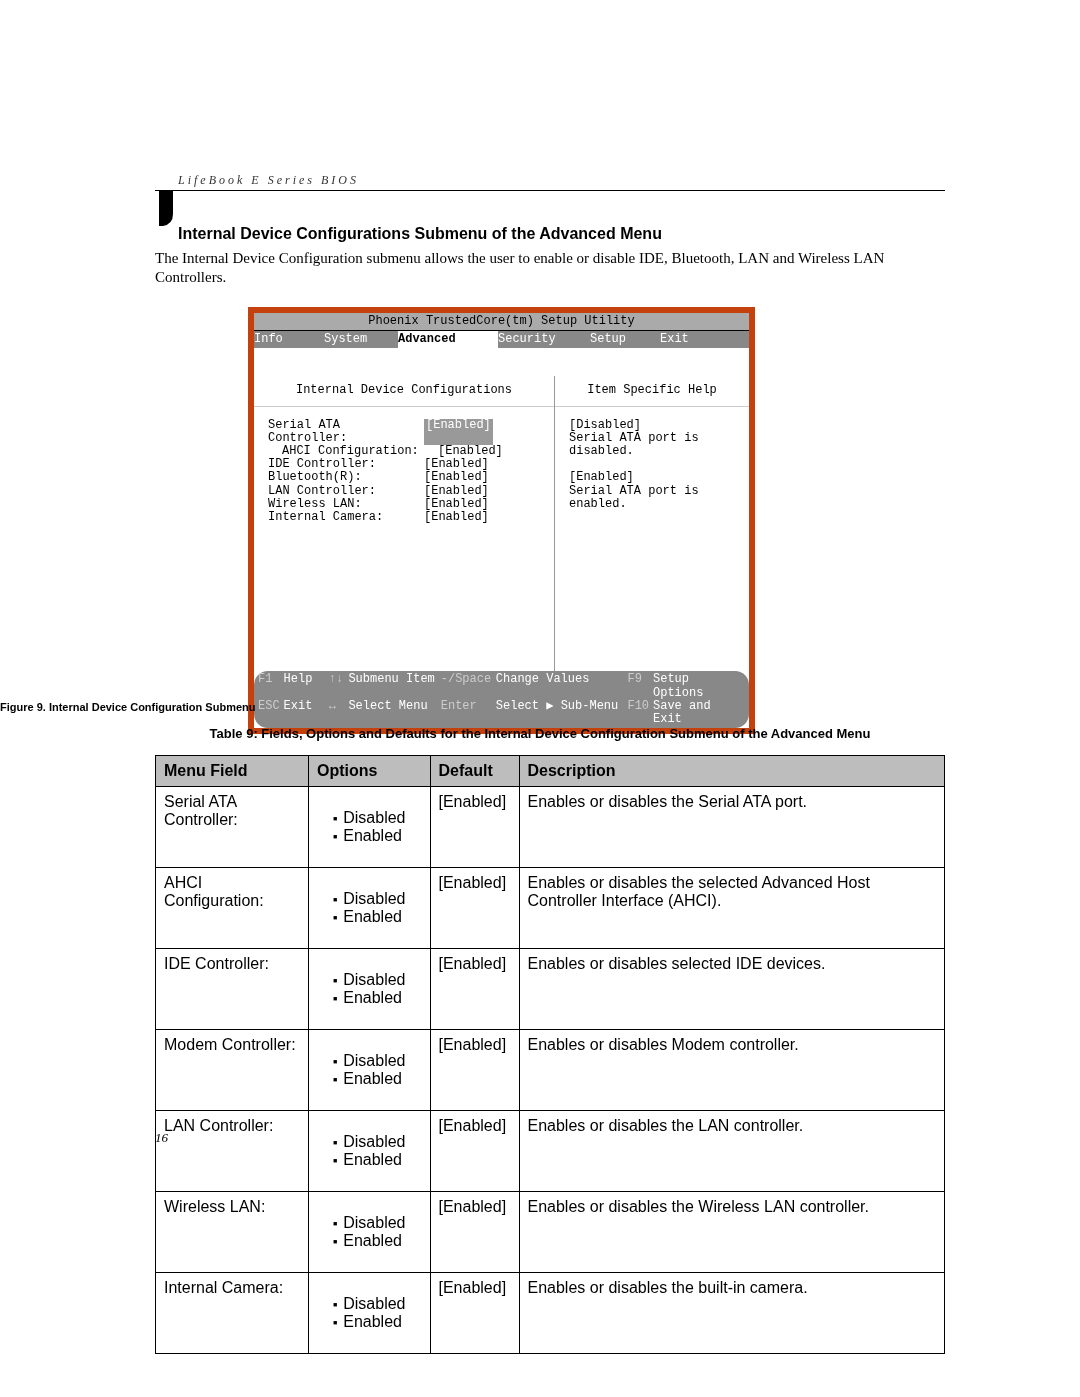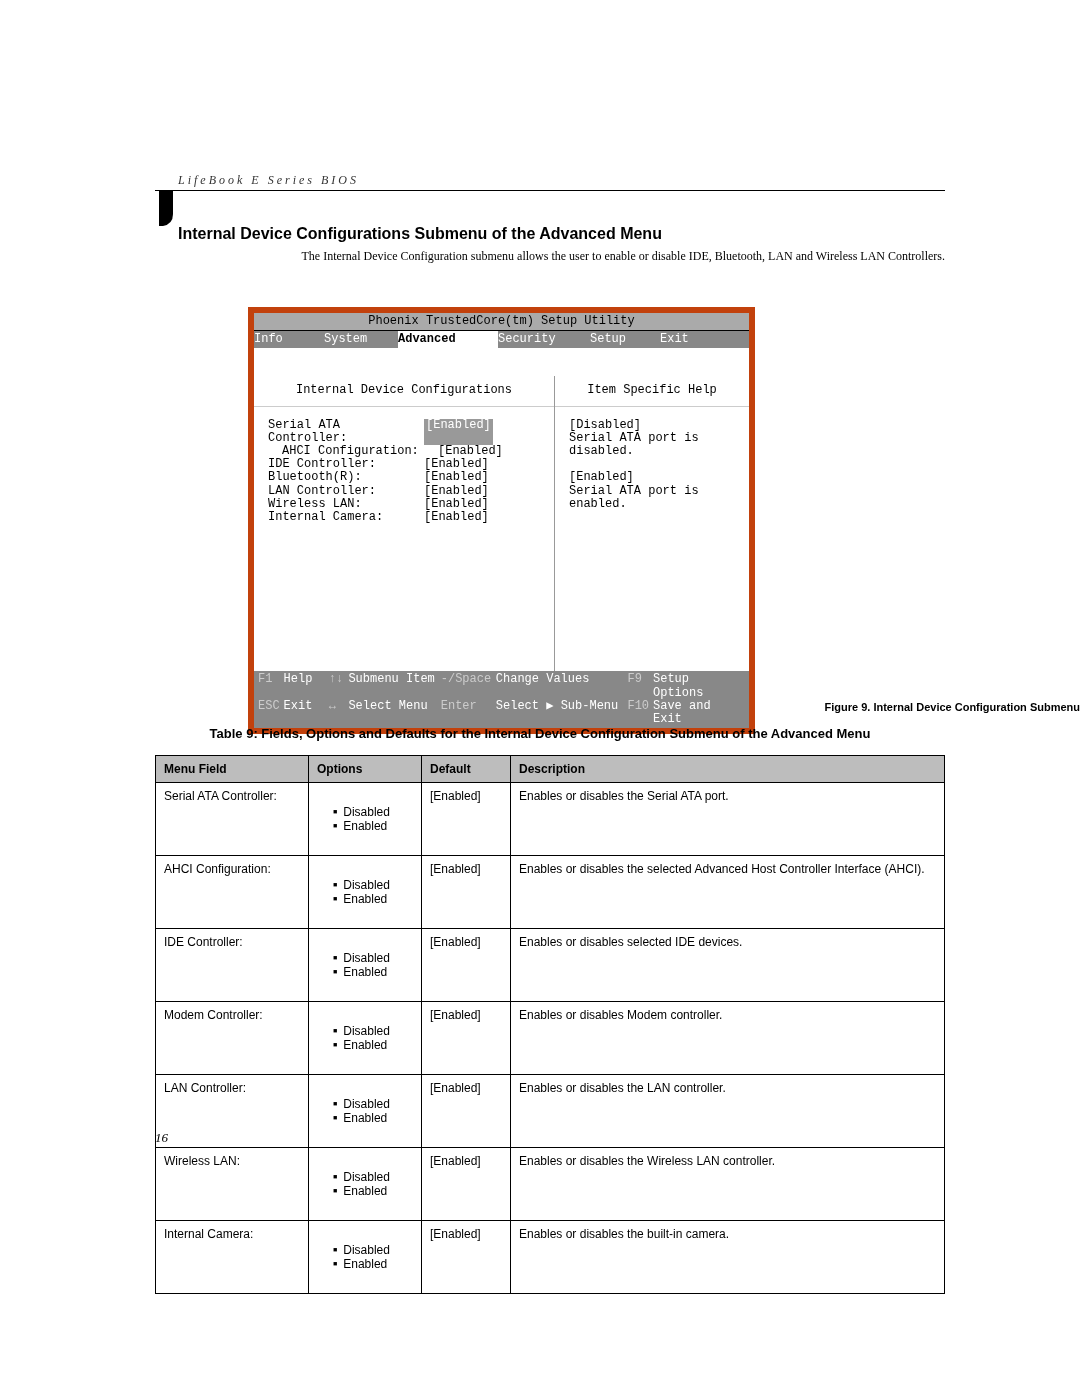--- a/index.html
+++ b/index.html
@@ -2,21 +2,21 @@
 <html><head>
 <meta charset="utf-8">
 <style>
   html,body{margin:0;padding:0;background:#fff;}
   body{width:1080px;height:1397px;position:relative;font-family:Georgia, 'Times New Roman', serif;color:#000;}
   .hdr-line{position:absolute;left:155px;top:190px;width:790px;border-top:1px solid #000;}
   .hdr-txt{position:absolute;left:178px;top:173px;font-style:italic;font-size:12px;letter-spacing:3px;color:#333;font-family:Georgia,serif;}
   .tab-marker{position:absolute;left:159px;top:190px;}
   .tab-marker svg{display:block;}
   .h2{position:absolute;left:178px;top:225px;font-family:Arial,Helvetica,sans-serif;font-weight:bold;font-size:16px;}
-  .body-para{position:absolute;left:155px;top:249px;width:790px;font-family:Georgia,'Times New Roman',serif;font-size:12px;line-height:1.25;text-align:right;}
+  .body-para{position:absolute;left:155px;top:249px;width:790px;font-family:Georgia,'Times New Roman',serif;font-size:15px;line-height:1.25;}
   
   .bios{position:absolute;left:248px;top:307px;width:495px;border:6px solid #c2410c;font-family:'Courier New',monospace;font-size:12px;line-height:1.1;color:#000;background:#fff;}
   .bios .title{background:#aaa;text-align:center;padding:2px 0;border-bottom:1px solid #000;}
   .bios .tabs{background:#888;color:#fff;display:flex;font-size:12px;}
   .bios .tabs span{padding:2px 0;text-align:left;}
   .bios .tabs .t1{width:70px;}
   .bios .tabs .t2{width:74px;}
   .bios .tabs .t3{width:100px;background:#fff;color:#000;font-weight:bold;}
   .bios .tabs .t4{width:92px;}
   .bios .tabs .t5{width:70px;}
@@ -25,34 +25,34 @@
   .bios .left{flex:0 0 300px;border-right:1px solid #999;}
   .bios .left .subhead{text-align:center;padding:8px 0;border-bottom:1px solid #ccc;}
   .bios .left .items{padding:12px 0 0 14px;}
   .bios .left .row{display:flex;}
   .bios .left .lbl{width:156px;}
   .bios .left .val{}
   .bios .left .val.sel{background:#999;color:#fff;padding:0 2px;}
   .bios .right{flex:1;}
   .bios .right .subhead{text-align:center;padding:8px 0;border-bottom:1px solid #ccc;}
   .bios .right .help{padding:12px 10px 0 14px;}
-  .bios .foot{background:#888;color:#fff;font-size:12px;padding:2px 4px;}
+  .bios .foot{background:#888;color:#fff;font-size:12px;padding:2px 4px;border-radius:14px;}
   .bios .foot .frow{display:flex;}
   .bios .foot .c1{width:26px;color:#ccc;}
   .bios .foot .c2{width:46px;}
   .bios .foot .c3{width:20px;color:#ccc;}
   .bios .foot .c4{width:94px;}
   .bios .foot .c5{width:56px;color:#ccc;}
   .bios .foot .c6{width:134px;}
   .bios .foot .c7{width:26px;color:#ccc;}
   .bios .foot .c8{}
-  .fig-cap{position:absolute;left:0;top:701px;width:1080px;text-align:right;font-family:Arial,Helvetica,sans-serif;font-weight:bold;font-size:11px;}
+  .fig-cap{position:absolute;left:0;top:701px;width:1080px;text-align:left;font-family:Arial,Helvetica,sans-serif;font-weight:bold;font-size:11px;}
   .tbl-cap{position:absolute;left:0;top:726px;width:1080px;text-align:center;font-family:Arial,Helvetica,sans-serif;font-weight:bold;font-size:13px;}
   
-  .dtable{position:absolute;left:155px;top:755px;width:790px;border-collapse:collapse;font-family:Arial,Helvetica,sans-serif;font-size:12px;}
+  .dtable{position:absolute;left:155px;top:755px;width:790px;border-collapse:collapse;font-family:Arial,Helvetica,sans-serif;font-size:16px;}
   .dtable th{background:#bdbdbd;text-align:left;font-weight:bold;border:1px solid #000;padding:6px 8px;}
   .dtable td{border:1px solid #000;padding:6px 8px;vertical-align:top;}
   .dtable td.menu{width:136px;}
   .dtable td.opts{width:96px;}
   .dtable td.def{width:72px;}
   .opt-list{margin:16px;padding:0;list-style:none;}
   .opt-list li::before{content:"\25A0";font-size:7px;position:relative;top:-2px;margin-right:6px;}
   .indent{padding-left:18px;}
   .pagenum{position:absolute;left:155px;top:1130px;font-style:italic;font-size:13px;}
 </style>

